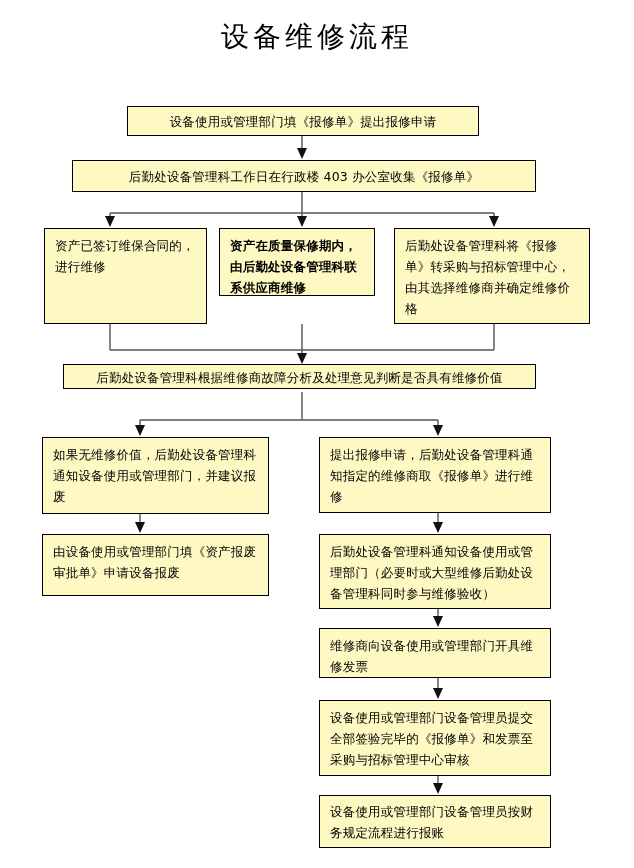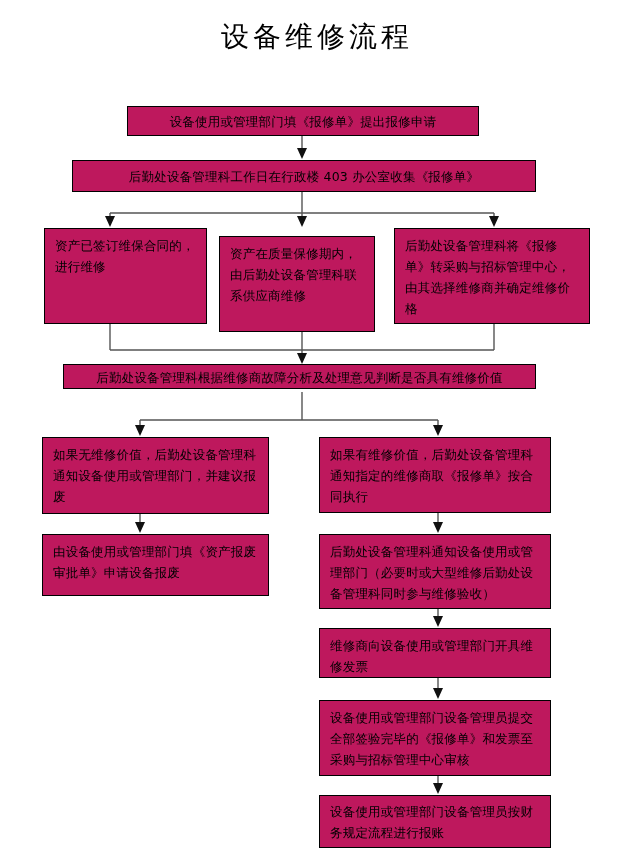--- a/index.html
+++ b/index.html
@@ -31,21 +31,21 @@
     font-size: 28px;
     letter-spacing: 4px;
     font-weight: 400;
     color: #000;
     white-space: nowrap;
   }
   .node {
     position: absolute;
     box-sizing: border-box;
     border: 1px solid #000000;
-    background: #be185d;
+    background: #fef9c3;
   }
   .node .txt {
     position: absolute;
     left: 10px;
     right: 8px;
     top: 6px;
     font-size: 12.5px;
     line-height: 21px;
     letter-spacing: 0.2px;
     text-align: left;
@@ -128,42 +128,42 @@
   </div>
 
   <div class="node center" style="left:72px; top:160px; width:464px; height:32px;">
     <div class="txt">后勤处设备管理科工作日在行政楼 403 办公室收集《报修单》</div>
   </div>
 
   <div class="node" style="left:44px; top:228px; width:163px; height:96px;">
     <div class="txt">资产已签订维保合同的，进行维修</div>
   </div>
 
-  <div class="node" style="left:219px; top:236px; width:156px; height:96px;">
+  <div class="node" style="left:219px; top:228px; width:156px; height:68px;font-weight:bold;">
     <div class="txt">资产在质量保修期内，由后勤处设备管理科联系供应商维修</div>
   </div>
 
   <div class="node" style="left:394px; top:228px; width:196px; height:96px;">
     <div class="txt">后勤处设备管理科将《报修单》转采购与招标管理中心，由其选择维修商并确定维修价格</div>
   </div>
 
   <div class="node center" style="left:63px; top:364px; width:473px; height:25px;">
     <div class="txt">后勤处设备管理科根据维修商故障分析及处理意见判断是否具有维修价值</div>
   </div>
 
   <div class="node" style="left:42px; top:437px; width:227px; height:77px;">
     <div class="txt">如果无维修价值，后勤处设备管理科通知设备使用或管理部门，并建议报废</div>
   </div>
 
   <div class="node" style="left:42px; top:534px; width:227px; height:62px;">
     <div class="txt">由设备使用或管理部门填《资产报废审批单》申请设备报废</div>
   </div>
 
   <div class="node" style="left:319px; top:437px; width:232px; height:76px;">
-    <div class="txt">如果有维修价值，后勤处设备管理科通知指定的维修商取《报修单》按合同执行</div>
+    <div class="txt">提出报修申请，后勤处设备管理科通知指定的维修商取《报修单》进行维修</div>
   </div>
 
   <div class="node" style="left:319px; top:534px; width:232px; height:75px;">
     <div class="txt">后勤处设备管理科通知设备使用或管理部门（必要时或大型维修后勤处设备管理科同时参与维修验收）</div>
   </div>
 
   <div class="node" style="left:319px; top:628px; width:232px; height:50px;">
     <div class="txt">维修商向设备使用或管理部门开具维修发票</div>
   </div>
 

